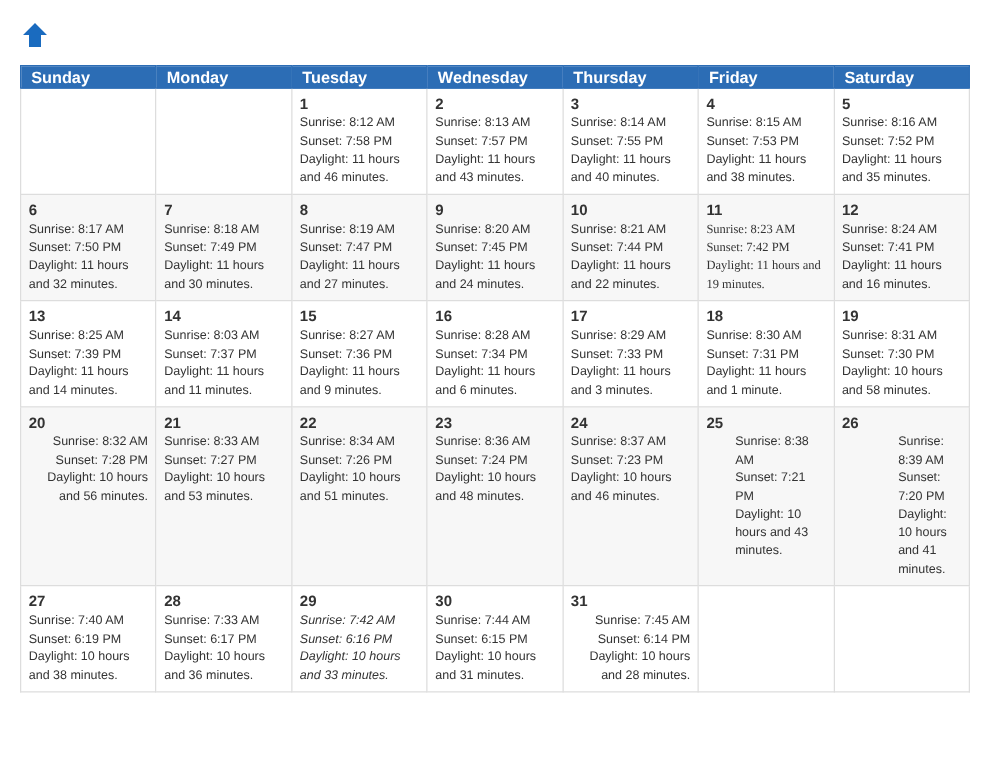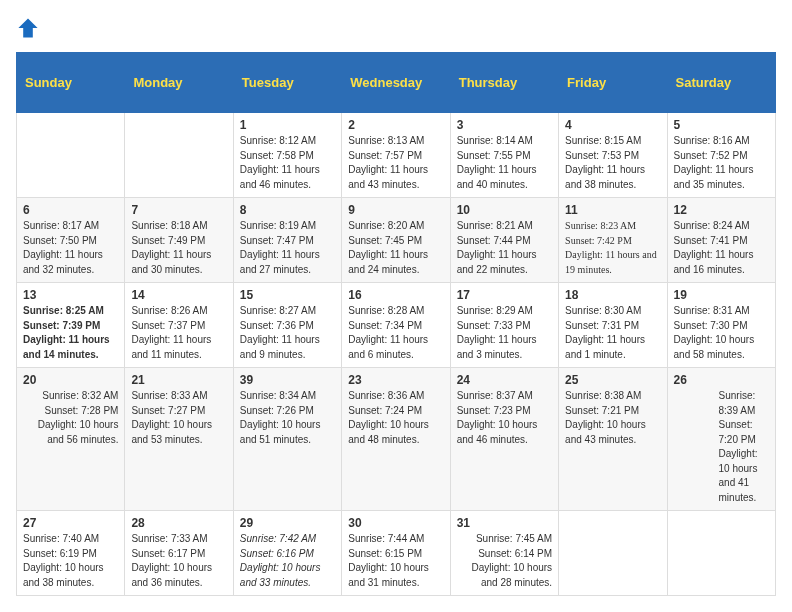--- a/index.html
+++ b/index.html
@@ -47,23 +47,23 @@
       font-size: 15px;
       color: #444;
     }
     .calendar {
       width: 100%;
       border-collapse: collapse;
       border: 1px solid #ccc;
     }
     .calendar th {
       background-color: #2c6db5;
-      color: #fde047;
+      color: #ffffff;
       text-align: left;
-      padding: 22px 8px;
+      padding: 1px 8px;
       font-size: 13px;
       border: 1px solid #2c6db5;
     }
     .calendar td {
       vertical-align: top;
       border: 1px solid #ddd;
       padding: 5px 6px;
       width: 108px;
       min-height: 80px;
       font-size: 10.5px;
@@ -194,27 +194,27 @@
         <td>
           <span class="day-num">12</span>
           <div class="day-info" style="white-space: pre-line;">Sunrise: 8:24 AM
 Sunset: 7:41 PM
 Daylight: 11 hours and 16 minutes.</div>
         </td>
       </tr>
       <tr>
         <td>
           <span class="day-num">13</span>
-          <div class="day-info" style="white-space: pre-line; font-weight: bold;">Sunrise: 8:25 AM
+          <div class="day-info" style="white-space: pre-line;">Sunrise: 8:25 AM
 Sunset: 7:39 PM
 Daylight: 11 hours and 14 minutes.</div>
         </td>
         <td>
           <span class="day-num">14</span>
-          <div class="day-info" style="white-space: pre-line;">Sunrise: 8:26 AM
+          <div class="day-info" style="white-space: pre-line;">Sunrise: 8:03 AM
 Sunset: 7:37 PM
 Daylight: 11 hours and 11 minutes.</div>
         </td>
         <td>
           <span class="day-num">15</span>
           <div class="day-info" style="white-space: pre-line;">Sunrise: 8:27 AM
 Sunset: 7:36 PM
 Daylight: 11 hours and 9 minutes.</div>
         </td>
         <td>
@@ -249,40 +249,40 @@
 Sunset: 7:28 PM
 Daylight: 10 hours and 56 minutes.</div>
         </td>
         <td>
           <span class="day-num">21</span>
           <div class="day-info" style="white-space: pre-line;">Sunrise: 8:33 AM
 Sunset: 7:27 PM
 Daylight: 10 hours and 53 minutes.</div>
         </td>
         <td>
-          <span class="day-num">39</span>
+          <span class="day-num">22</span>
           <div class="day-info" style="white-space: pre-line;">Sunrise: 8:34 AM
 Sunset: 7:26 PM
 Daylight: 10 hours and 51 minutes.</div>
         </td>
         <td>
           <span class="day-num">23</span>
           <div class="day-info" style="white-space: pre-line;">Sunrise: 8:36 AM
 Sunset: 7:24 PM
 Daylight: 10 hours and 48 minutes.</div>
         </td>
         <td>
           <span class="day-num">24</span>
           <div class="day-info" style="white-space: pre-line;">Sunrise: 8:37 AM
 Sunset: 7:23 PM
 Daylight: 10 hours and 46 minutes.</div>
         </td>
         <td>
           <span class="day-num">25</span>
-          <div class="day-info" style="white-space: pre-line;">Sunrise: 8:38 AM
+          <div class="day-info" style="white-space: pre-line; margin-left: 23px;">Sunrise: 8:38 AM
 Sunset: 7:21 PM
 Daylight: 10 hours and 43 minutes.</div>
         </td>
         <td>
           <span class="day-num">26</span>
           <div class="day-info" style="white-space: pre-line; margin-left: 45px;">Sunrise: 8:39 AM
 Sunset: 7:20 PM
 Daylight: 10 hours and 41 minutes.</div>
         </td>
       </tr>

